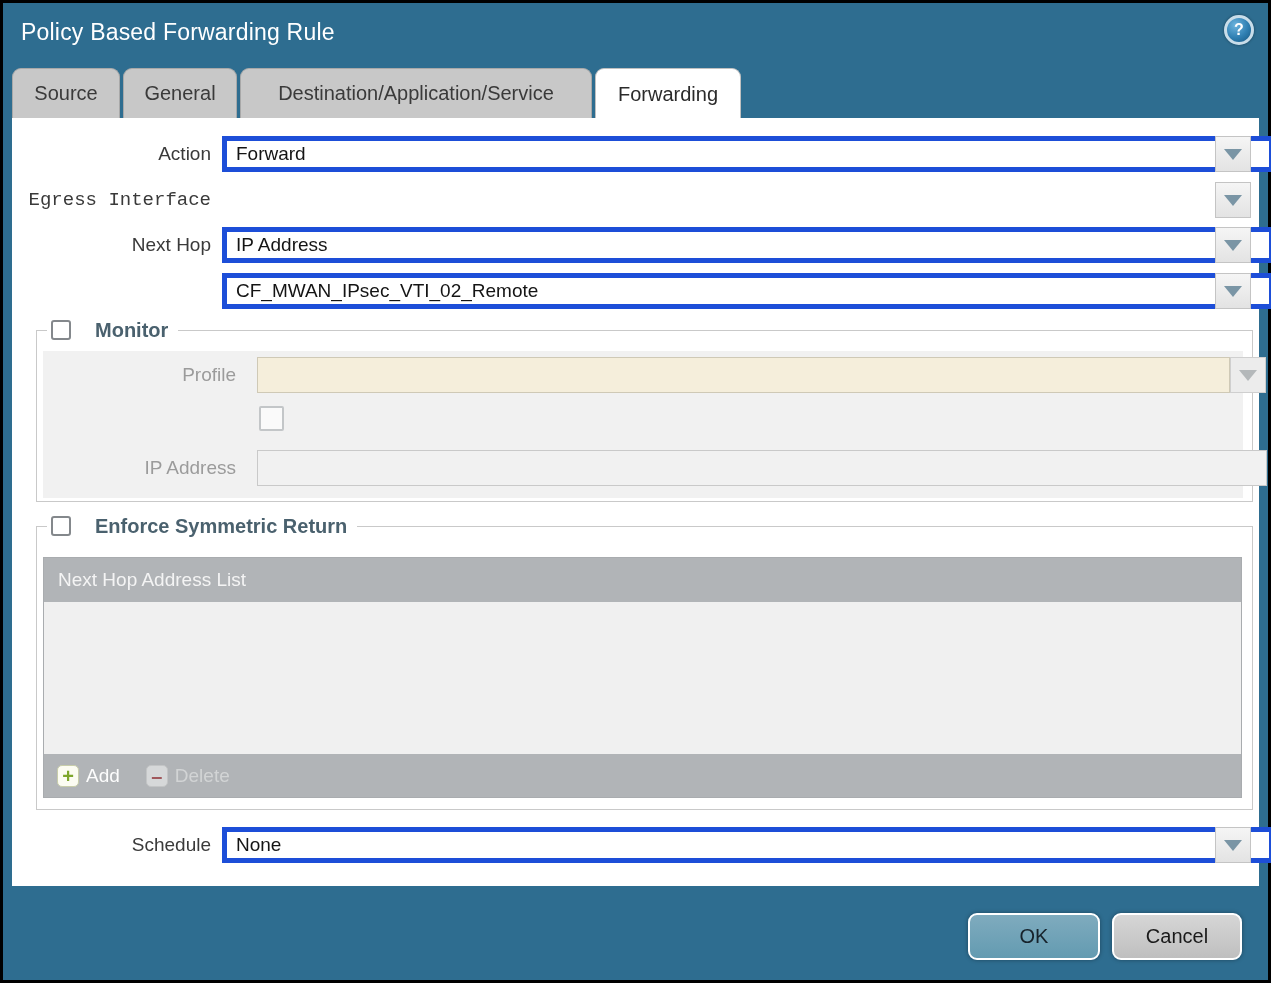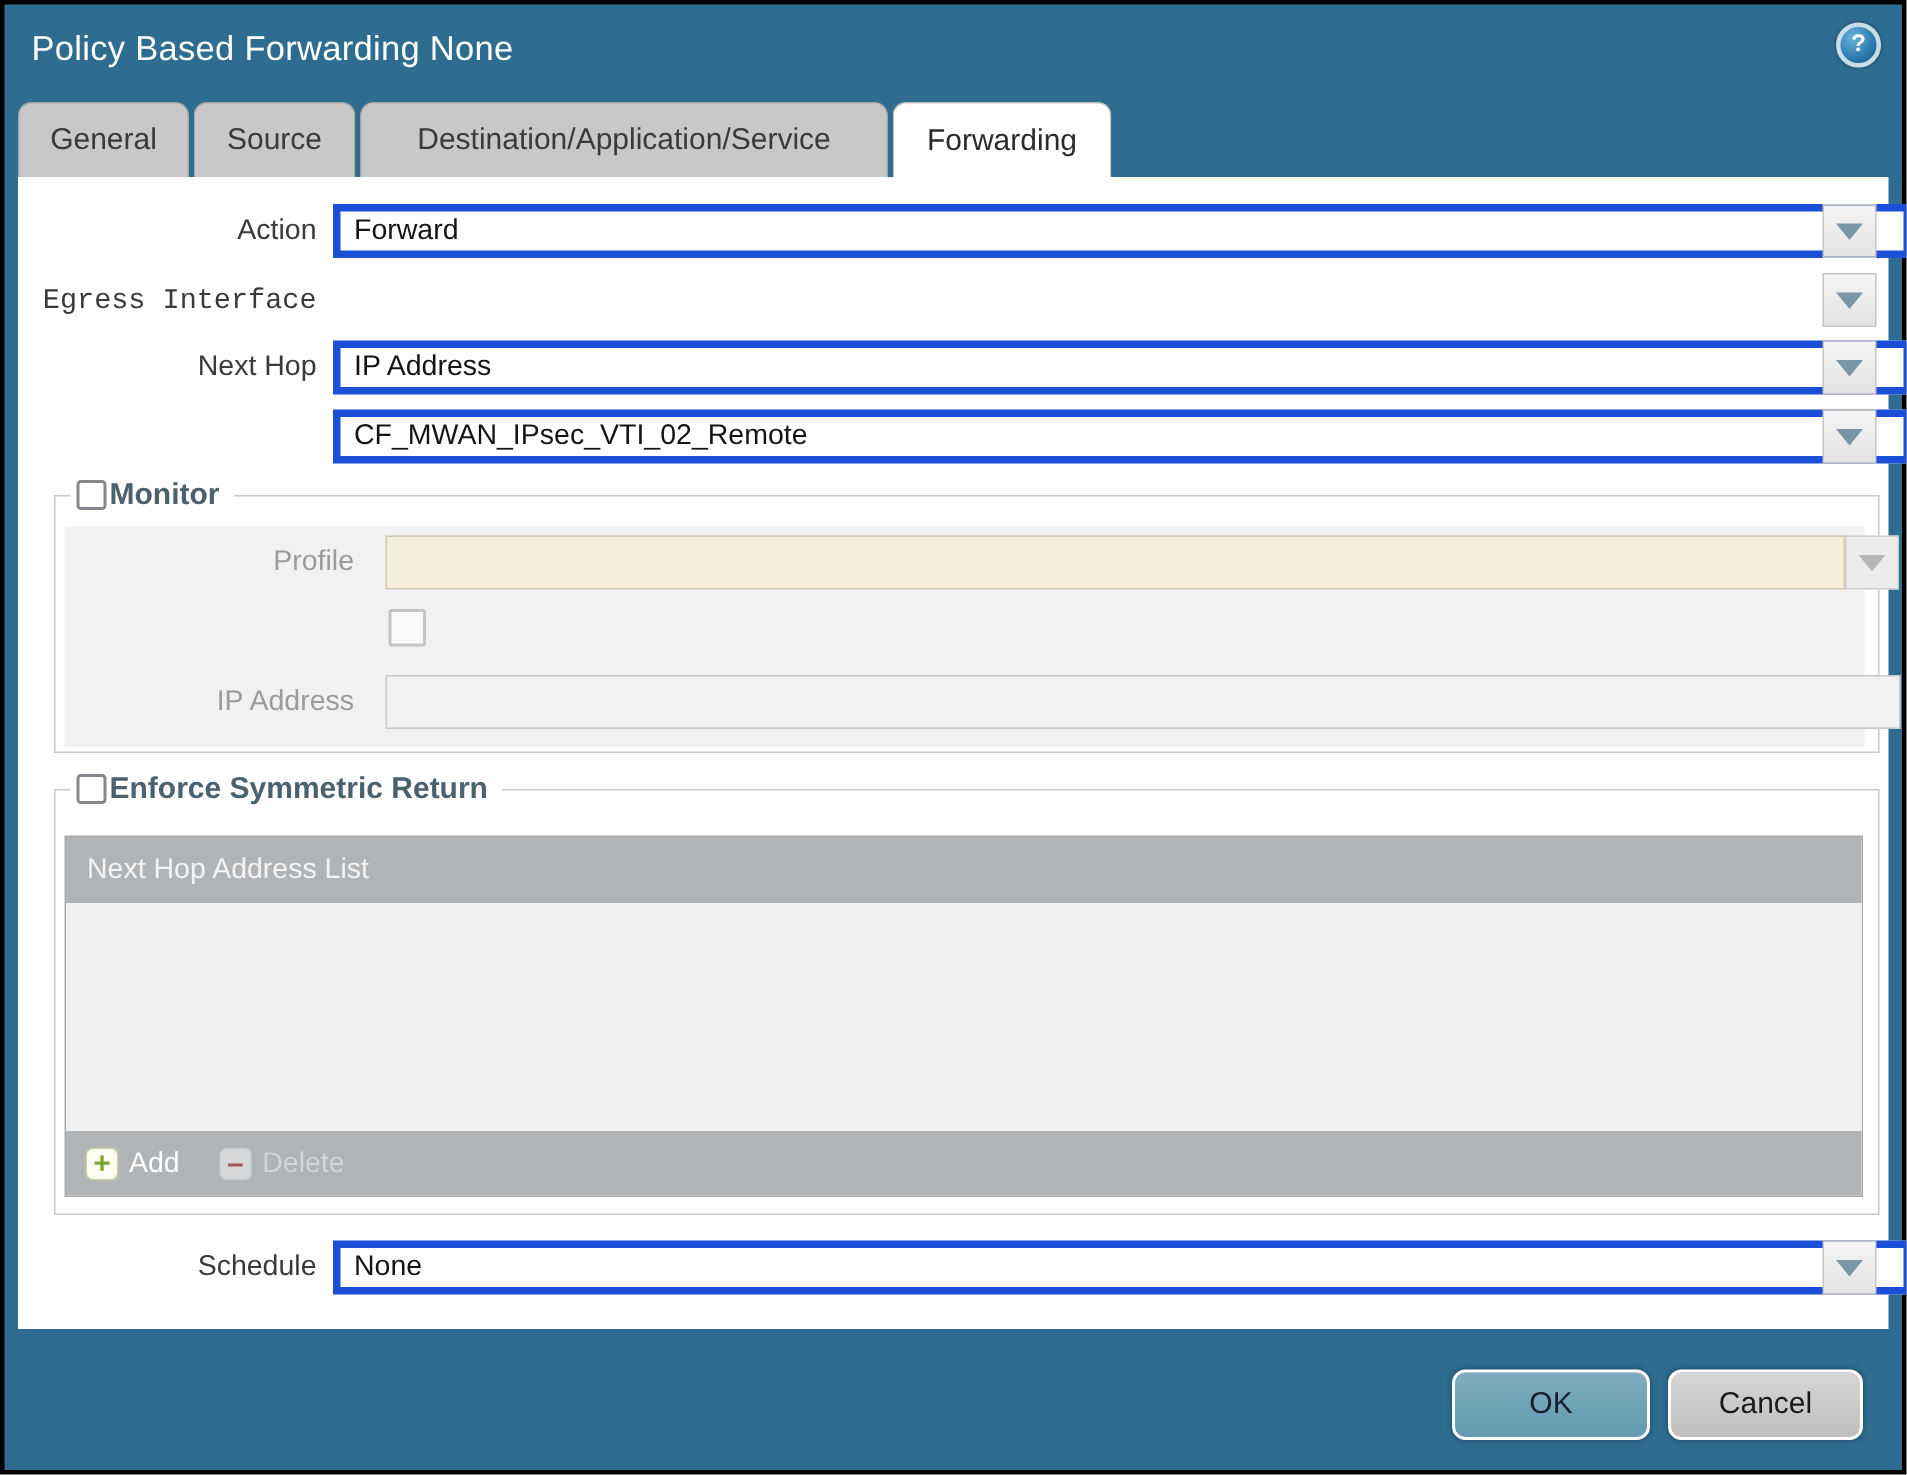--- a/index.html
+++ b/index.html
@@ -86,21 +86,21 @@
   }
   .dd-arrow.disabled { border-top-color: #b4b8ba; }
   
   .group {
     position: absolute; left: 24px; width: 1217px;
     border: 1px solid #c9c9c9; background: #fff;
   }
   .group-legend {
     position: absolute; top: -15px; left: 10px;
     background: #fff; padding: 0 10px 0 4px;
-    display: flex; align-items: center; gap: 2px;
+    display: flex; align-items: center; gap: 24px;
     height: 28px;
   }
   .legend-checkbox {
     width: 20px; height: 20px;
     border: 2px solid #84888c; border-radius: 3px;
     background: #fff; cursor: pointer;
   }
   .group-title {
     color: #4a616e; font-size: 20px; font-weight: bold;
     white-space: nowrap;
@@ -176,26 +176,26 @@
     left: 1109px; width: 130px;
     background: linear-gradient(#d6d6d6, #bfbfbf);
     color: #1a1a1a;
   }
 </style>
 </head>
 <body>
 
 <div class="dialog">
 
-  <div class="title-text">Policy Based Forwarding None</div>
+  <div class="title-text">Policy Based Forwarding Rule</div>
   <div class="help-btn">?</div>
 
   <div class="tabs">
+    <div class="tab tab-source">Source</div>
     <div class="tab tab-general">General</div>
-    <div class="tab tab-source">Source</div>
     <div class="tab tab-dest">Destination/Application/Service</div>
     <div class="tab tab-forwarding active">Forwarding</div>
   </div>
 
   <div class="panel">
 
     <div class="row-label" style="top:18px;">Action</div>
     <input class="field" style="top: 18px;" readonly="" value="Forward">
     <div class="dd-btn" style="top:18px;">
       <span class="dd-arrow"></span>

